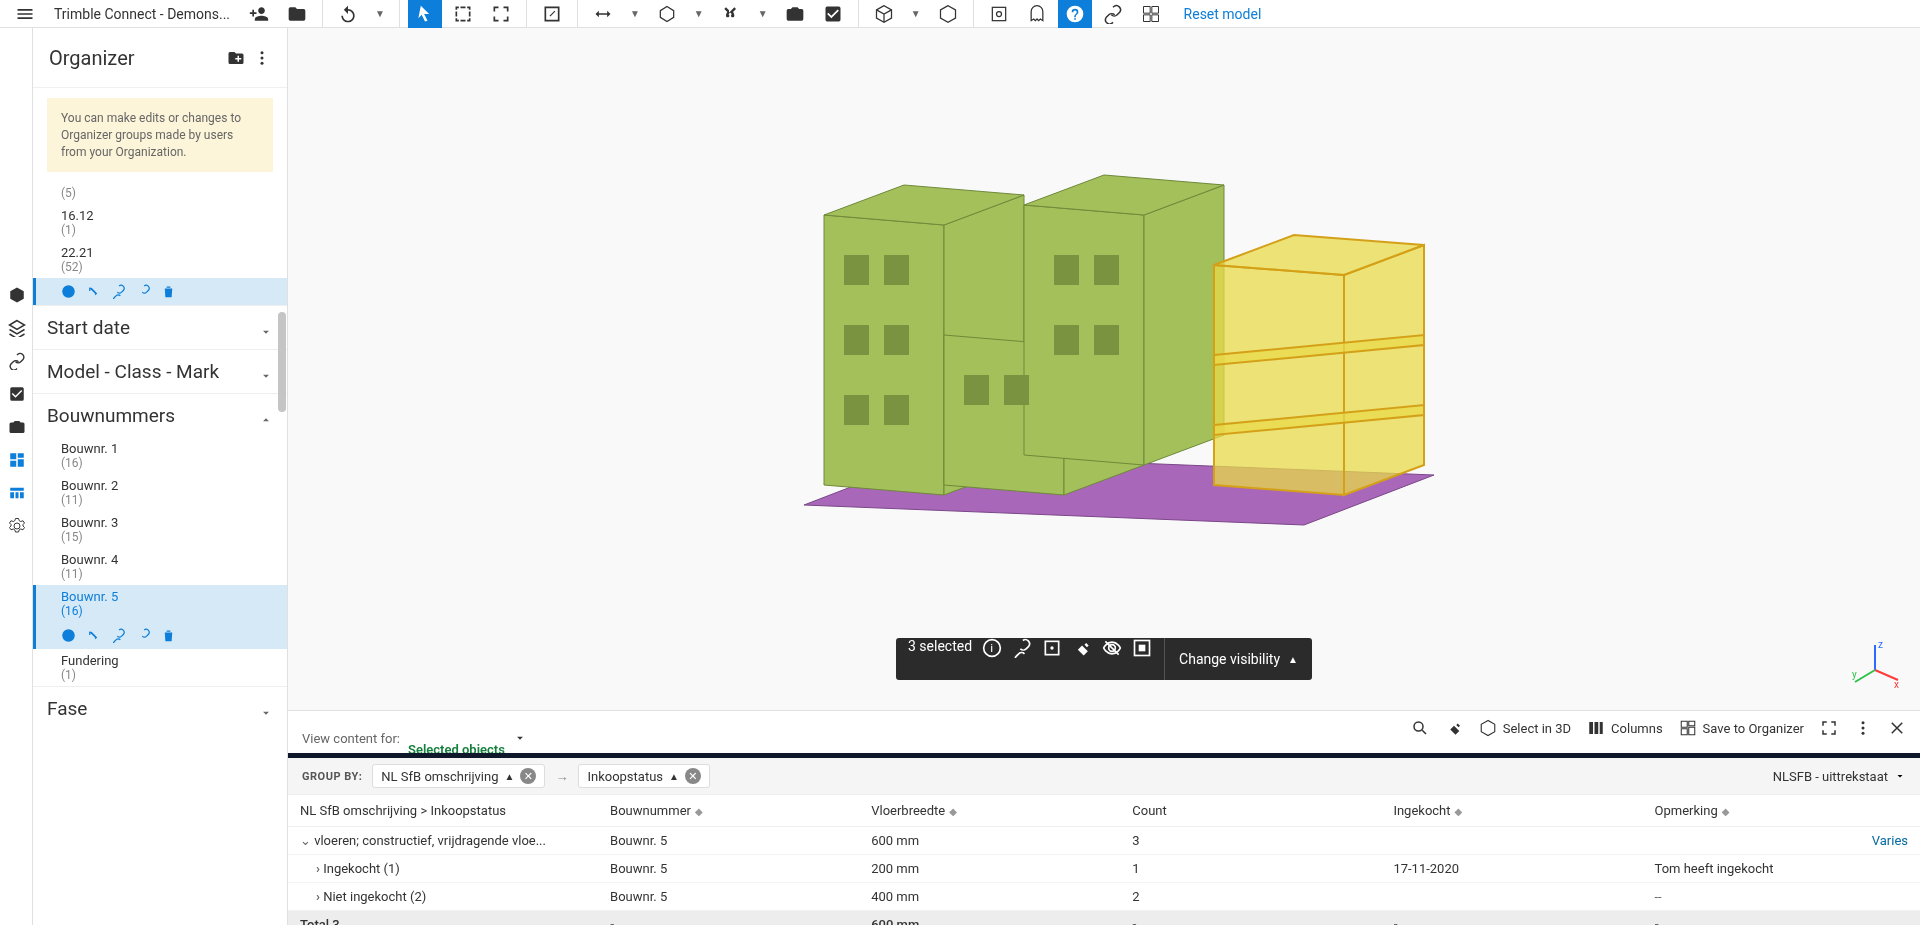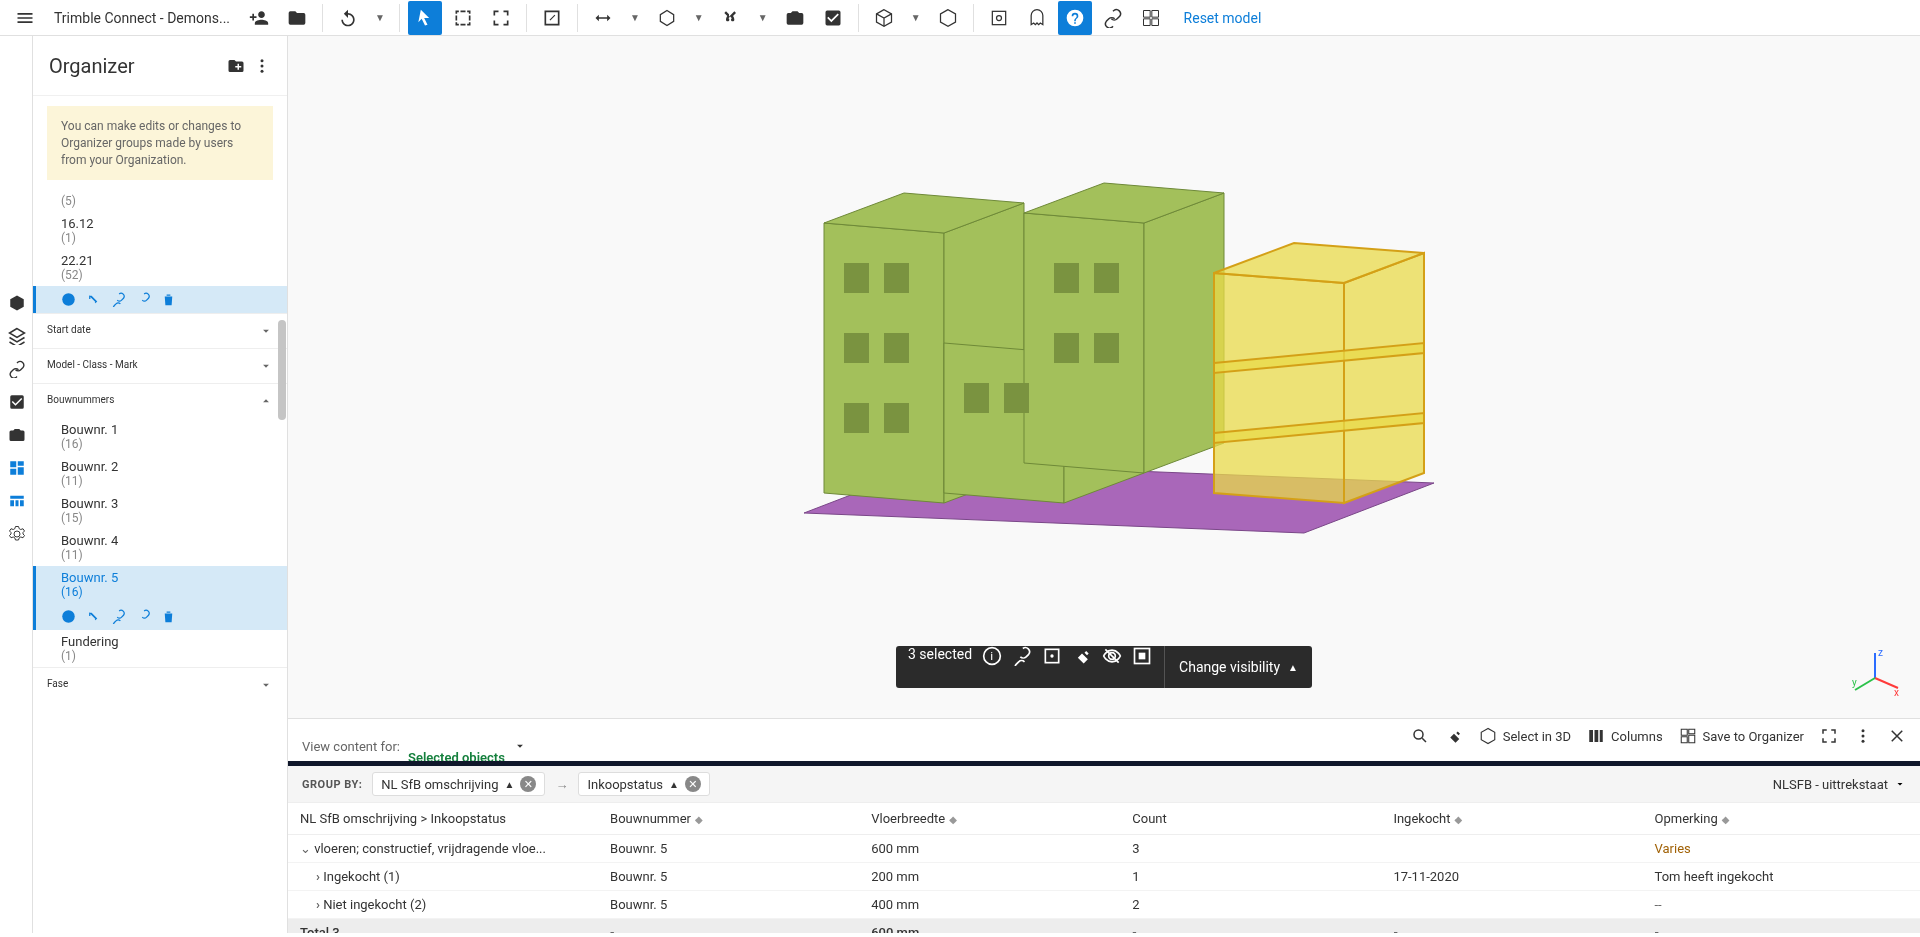--- a/index.html
+++ b/index.html
@@ -1,17 +1,17 @@
 <!DOCTYPE html>
 <html><head>
 <meta charset="utf-8">
 <style>
 * { box-sizing: border-box; margin: 0; padding: 0; }
 body { font-family: -apple-system, BlinkMacSystemFont, "Segoe UI", Roboto, sans-serif; font-size: 13px; color: #333; background: #fff; overflow: hidden; width: 1920px; height: 937px; }
-.top-toolbar { height: 36px; border-bottom: 1px solid #e0e0e0; display: flex; align-items: center; padding: 0 8px; gap: 4px; }
+.top-toolbar { height: 28px; border-bottom: 1px solid #e0e0e0; display: flex; align-items: center; padding: 0 8px; gap: 4px; }
 .icon-btn { width: 34px; height: 34px; display: flex; align-items: center; justify-content: center; cursor: pointer; border-radius: 2px; }
 .icon-btn svg { width: 20px; height: 20px; fill: #333; }
 .icon-btn.primary { background: #0d7ed9; }
 .icon-btn.primary svg { fill: #fff; }
 .divider-v { width: 1px; height: 28px; background: #e0e0e0; margin: 0 4px; }
 .app-title { font-size: 14px; color: #333; margin: 0 8px; max-width: 180px; white-space: nowrap; overflow: hidden; text-overflow: ellipsis; }
 .dropdown-arrow { font-size: 10px; color: #666; padding: 0 6px; cursor: pointer; }
 .link-text { color: #0d7ed9; font-size: 14px; cursor: pointer; margin-left: 12px; }
 
 .main-layout { display: flex; height: calc(100% - 40px); }
@@ -28,21 +28,21 @@
 
 .info-banner { background: #fcf5d9; padding: 12px 14px; margin: 10px 14px; font-size: 12px; color: #666; line-height: 1.4; }
 
 .organizer-tree { flex: 1; overflow-y: auto; position: relative; }
 .tree-item { padding: 4px 10px 4px 28px; font-size: 13px; cursor: pointer; }
 .tree-item .label { color: #333; }
 .tree-item .count { color: #888; font-size: 12px; }
 .tree-item.selected { background: #d5e9f7; border-left: 3px solid #0d7ed9; padding-left: 25px; }
 .tree-item.selected .label { color: #0d7ed9; }
 .tree-item.selected .count { color: #0d7ed9; }
-.tree-group-header { padding: 10px 14px; font-size: 10px; display: flex; justify-content: space-between; align-items: flex-start; cursor: pointer; border-top: 1px solid #eee; }
+.tree-group-header { padding: 10px 14px; font-size: 19px; display: flex; justify-content: space-between; align-items: flex-end; cursor: pointer; border-top: 1px solid #eee; }
 .tree-group-header svg { width: 14px; height: 14px; fill: #666; }
 
 .item-actions { display: flex; gap: 10px; padding: 6px 0 6px 25px; background: #d5e9f7; border-left: 3px solid #0d7ed9; }
 .item-actions svg { width: 15px; height: 15px; fill: #0d7ed9; cursor: pointer; }
 
 .center-area { flex: 1; display: flex; flex-direction: column; position: relative; }
 .viewport { flex: 1; background: #f9f9f9; position: relative; min-height: 0; }
 .model-placeholder { position: absolute; left: 50%; top: 45%; transform: translate(-50%, -50%); }
 .axis-indicator { position: absolute; right: 20px; bottom: 20px; }
 
@@ -69,21 +69,21 @@
 .data-table { flex: 1; overflow: auto; }
 .data-table table { width: 100%; border-collapse: collapse; font-size: 13px; }
 .data-table th { text-align: left; padding: 8px 12px; font-weight: 400; color: #333; border-bottom: 1px solid #eee; }
 .data-table th .sort { color: #999; font-size: 10px; margin-left: 4px; }
 .data-table td { padding: 6px 12px; border-bottom: 1px solid #f3f3f3; }
 .data-table tr.group-row td { font-style: normal; }
 .data-table tr.group-row td:first-child::before { content: "⌄ "; color: #666; }
 .data-table tr.sub-row td:first-child { padding-left: 28px; }
 .data-table tr.sub-row td:first-child::before { content: "› "; color: #666; font-weight: bold;}
 .data-table tr.total-row { background: #ededed; font-weight: 500; }
-.data-table td.muted { color: #a16207; font-style: italic; }
+.data-table td.muted { color: #0369a1; font-style: italic; text-align: right; }
 .data-table td.dash { color: #666; }
 .scrollbar-indicator { position: absolute; right: 1px; top: 130px; width: 8px; height: 100px; background: #c5c5c5; border-radius: 4px; }
 </style>
 </head>
 <body>
 
 <div class="top-toolbar">
   <div class="icon-btn">
       <svg viewBox="0 0 24 24">
         <path d="M3 6h18v2H3zM3 11h18v2H3zM3 16h18v2H3z"></path>

